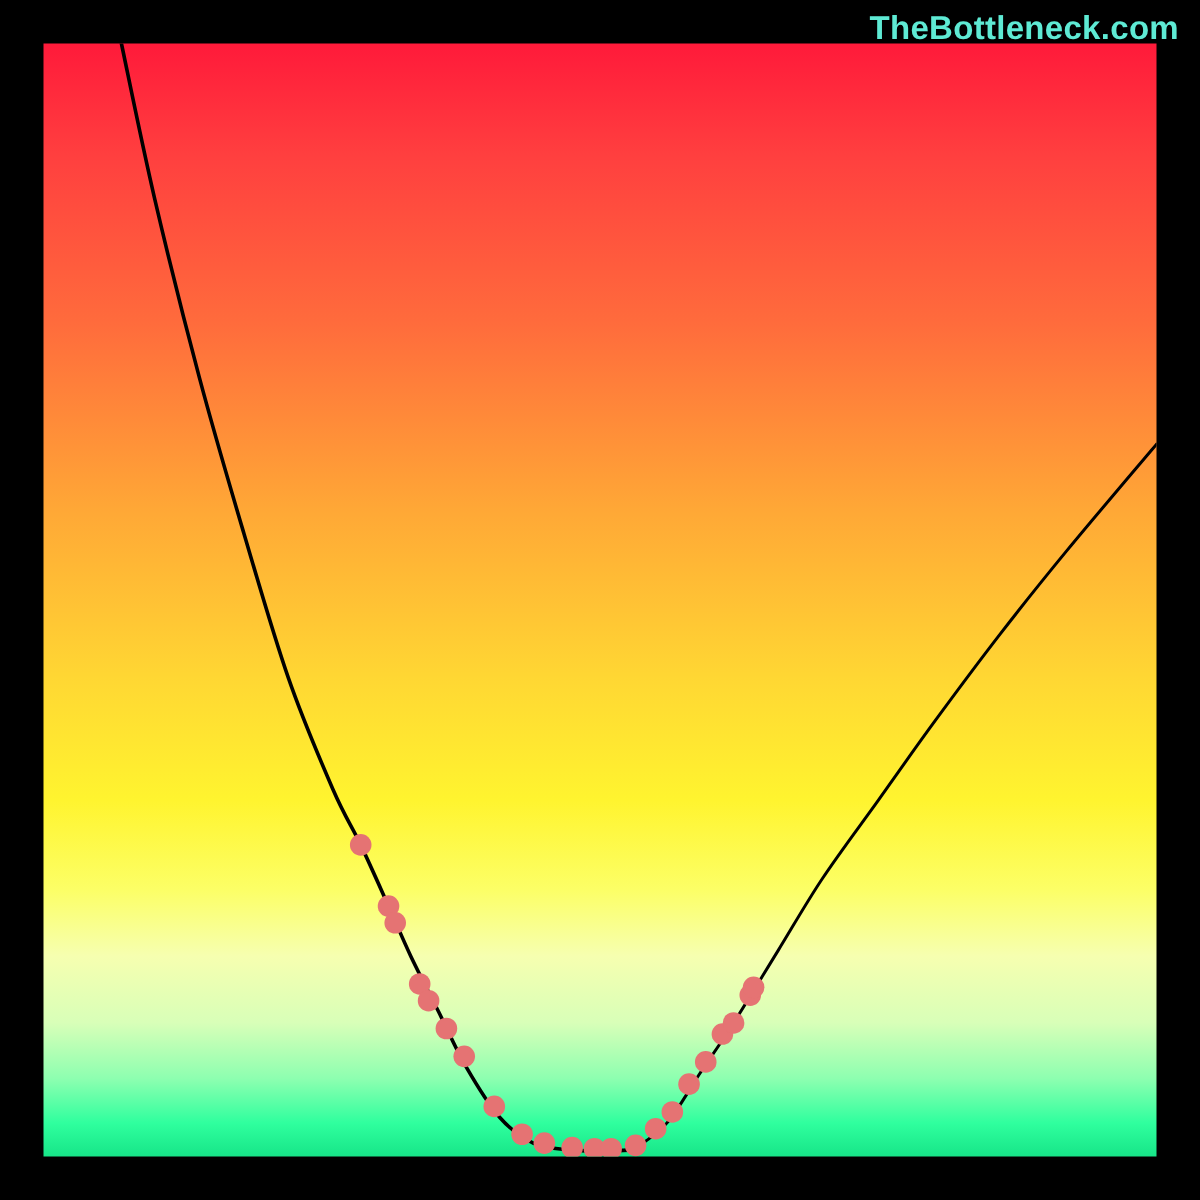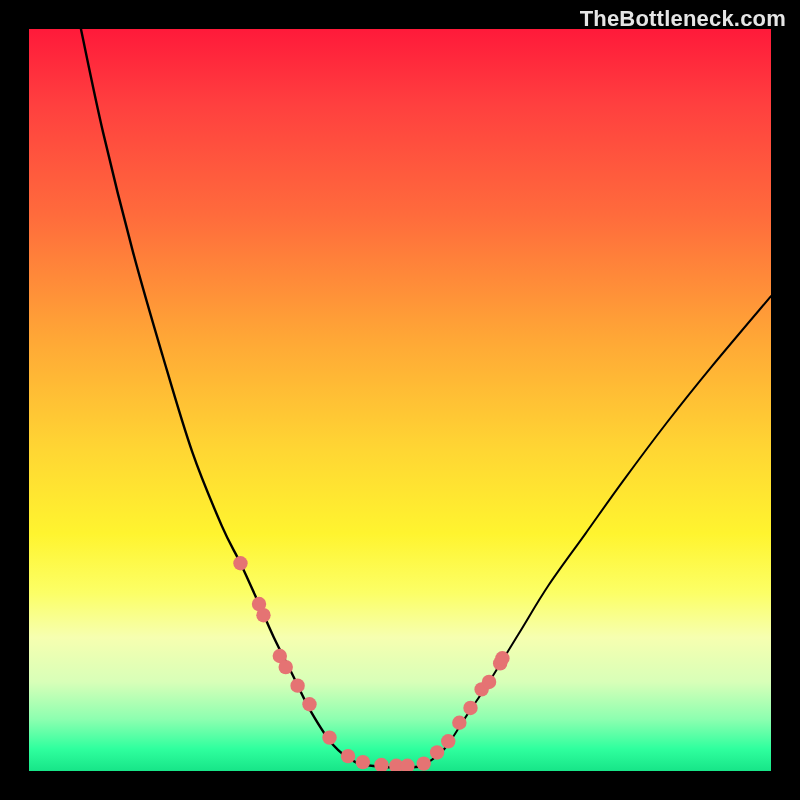--- a/index.html
+++ b/index.html
@@ -14,21 +14,21 @@
   .container {
     width: 800px;
     height: 800px;
     position: relative;
     background: #000;
   }
   .watermark {
     position: absolute;
     top: 6px;
     right: 14px;
-    color: #e5e5e5;
+    color: #5eead4;
     font-size: 22px;
     font-weight: 600;
     letter-spacing: 0.2px;
     z-index: 5;
   }
   .plot {
     position: absolute;
     left: 29px;
     top: 29px;
     width: 742px;

